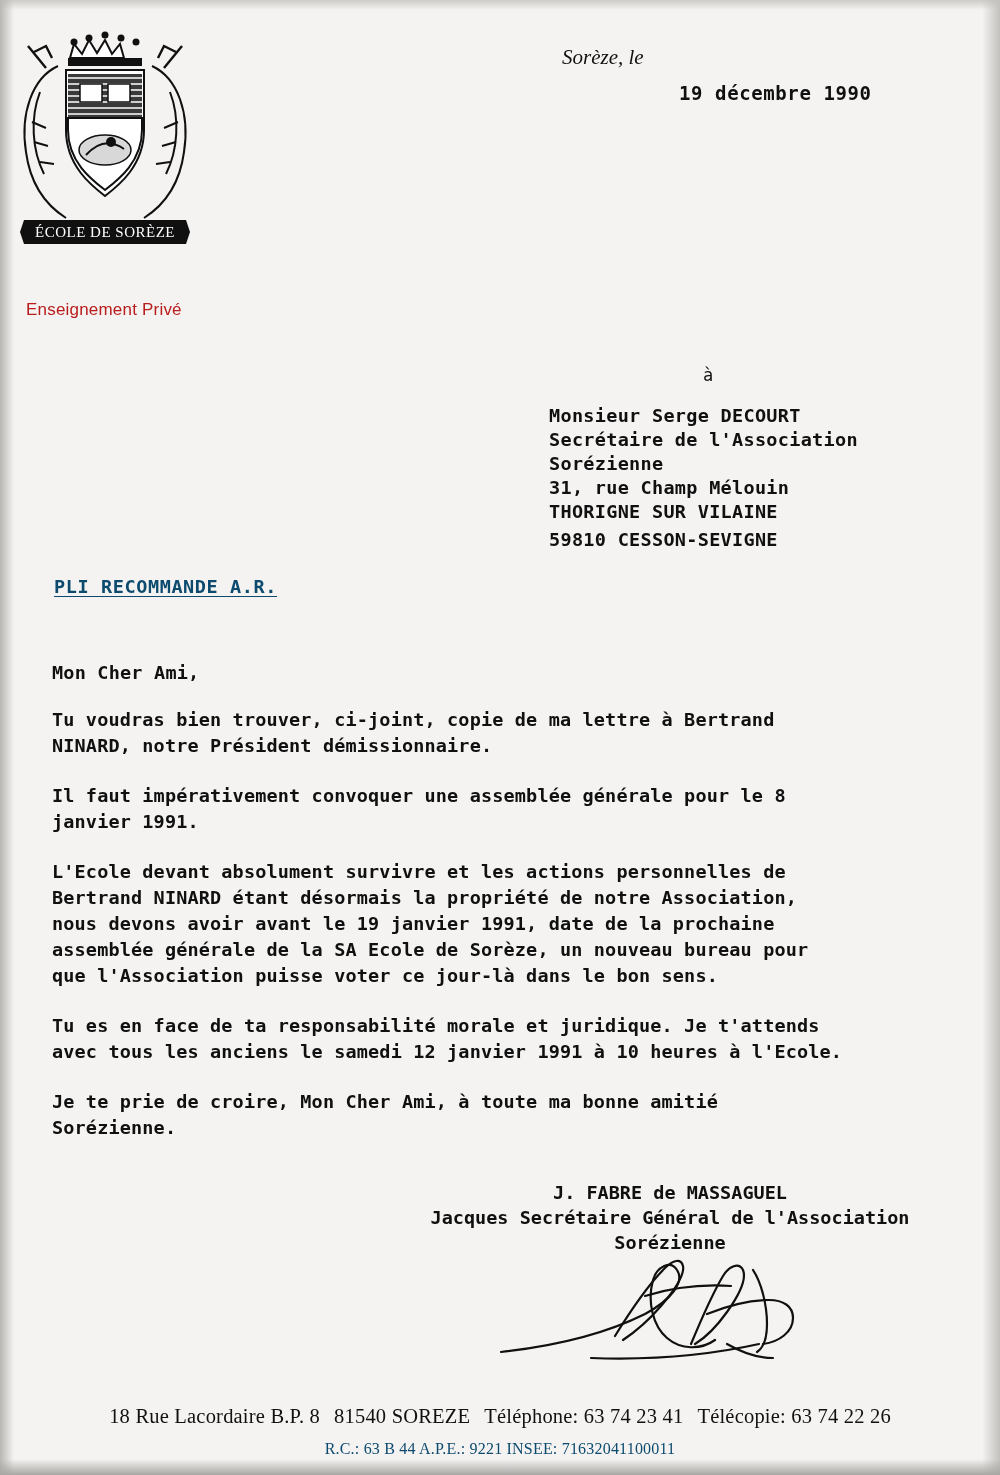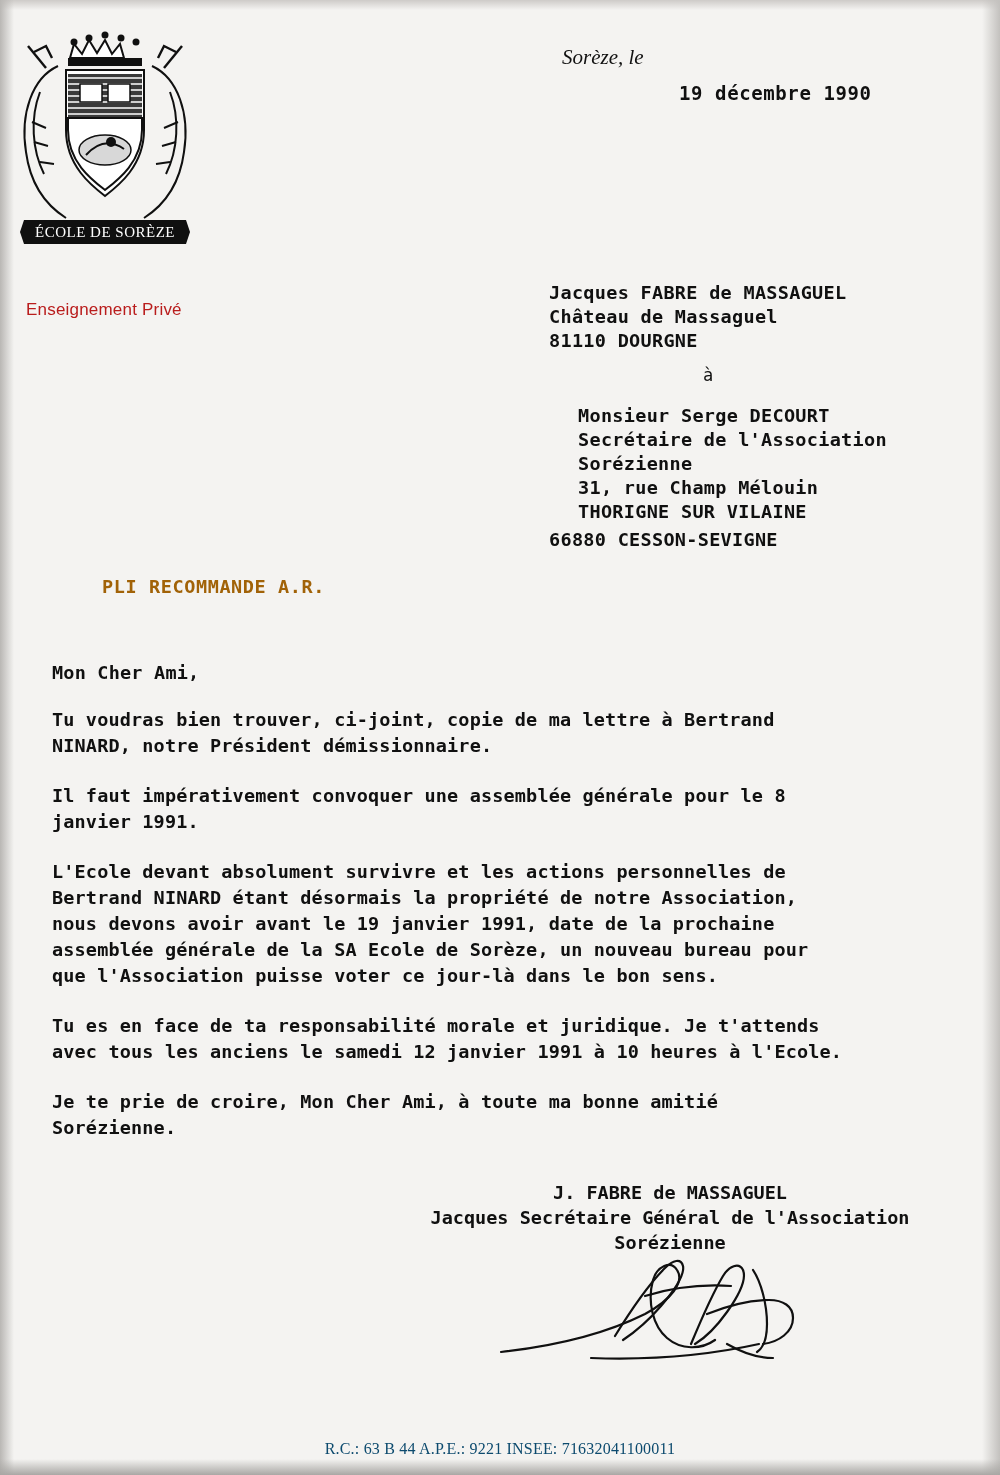--- a/index.html
+++ b/index.html
@@ -106,21 +106,21 @@
   .a-word {
     position: absolute;
     left: 703px;
     top: 365px;
     font-family: "DejaVu Sans Mono", monospace;
     font-size: 17px;
     color: #101010;
   }
   .addr-to {
     position: absolute;
-    left: 578px;
+    left: 549px;
     top: 404px;
     font-size: 18.5px;
     font-weight: bold;
     line-height: 24px;
     letter-spacing: 0.3px;
     white-space: pre;
   }
   .addr-city {
     position: absolute;
     left: 549px;
@@ -132,23 +132,23 @@
   }
 
   .recommande {
     position: absolute;
     left: 54px;
     top: 576px;
     font-family: "DejaVu Sans Mono", monospace;
     font-size: 18.5px;
     font-weight: bold;
     letter-spacing: 0.6px;
-    color: #a16207;
+    color: #0c4a6e;
+    text-decoration: underline;
     text-underline-offset: 3px;
-    margin-left: 48px;
   }
 
   
   .body-wrap {
     position: absolute;
     left: 52px;
     top: 662px;
     width: 890px;
   }
   .salutation {
@@ -276,33 +276,30 @@
         <text x="95" y="215" font-family="Liberation Serif, serif" font-size="15" fill="#ffffff" text-anchor="middle" letter-spacing="0.5">ÉCOLE DE SORÈZE</text>
       </g>
     </svg>
   </div>
 
   <div class="enseignement">Enseignement Privé</div>
 
   <div class="soreze-le">Sorèze, le</div>
   <div class="date-line">19 décembre 1990</div>
 
-  <div class="addr-from mono"><span>Jacques FABRE de MASSAGUEL</span>
-<span>Château de Massaguel</span>
-<span>81110 DOURGNE</span></div>
 
   <div class="a-word">à</div>
 
   <div class="addr-to mono"><span>Monsieur Serge DECOURT</span>
 <span>Secrétaire de l'Association</span>
 <span>Sorézienne</span>
 <span>31, rue Champ Mélouin</span>
 <span>THORIGNE SUR VILAINE</span></div>
 
-  <div class="addr-city mono">66880 CESSON-SEVIGNE</div>
+  <div class="addr-city mono">59810 CESSON-SEVIGNE</div>
 
   <div class="recommande">PLI RECOMMANDE A.R.</div>
 
   <div class="body-wrap">
     <div class="salutation">Mon Cher Ami,</div>
     <div class="para">Tu voudras bien trouver, ci-joint, copie de ma lettre à Bertrand
 NINARD, notre Président démissionnaire.</div>
     <div class="para">Il faut impérativement convoquer une assemblée générale pour le 8
 janvier 1991.</div>
     <div class="para">L'Ecole devant absolument survivre et les actions personnelles de
@@ -328,15 +325,16 @@
         <path d="M196 96 C206 72 216 48 228 28 C234 18 244 14 248 22 C252 32 242 50 232 64 C222 78 210 90 200 96"></path>
         <path d="M212 66 C232 58 254 52 274 52 C288 52 298 58 298 70 C298 84 284 94 268 96"></path>
         <path d="M258 22 C266 34 272 56 272 76 C272 90 268 100 262 104"></path>
         <path d="M150 48 C176 40 206 36 236 38"></path>
         <path d="M96 110 C150 112 210 108 264 96"></path>
         <path d="M232 96 C246 104 262 110 278 110"></path>
       </g>
     </svg>
   </div>
 
+  <div class="footer-line1"><span>18 Rue Lacordaire  B.P. 8</span><span class="sp"></span><span>81540 SOREZE</span><span class="sp"></span><span>Téléphone: 63 74 23 41</span><span class="sp"></span><span>Télécopie: 63 74 22 26</span></div>
   <div class="footer-line2">R.C.: 63 B 44   A.P.E.: 9221   INSEE: 71632041100011</div>
 
 </div>
 
 </body></html>

